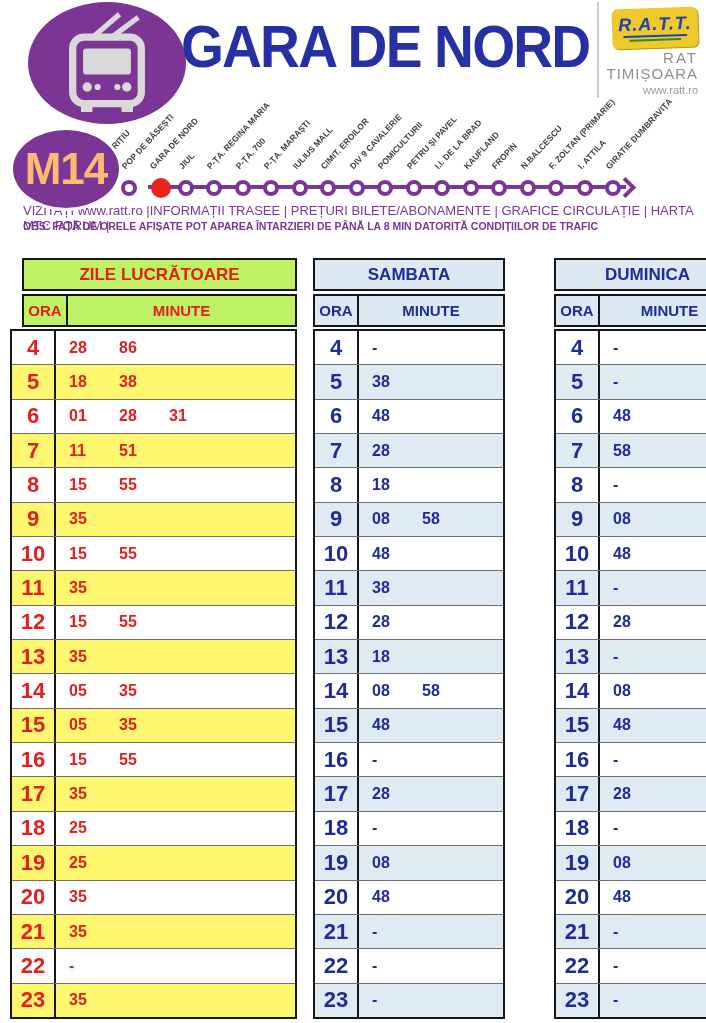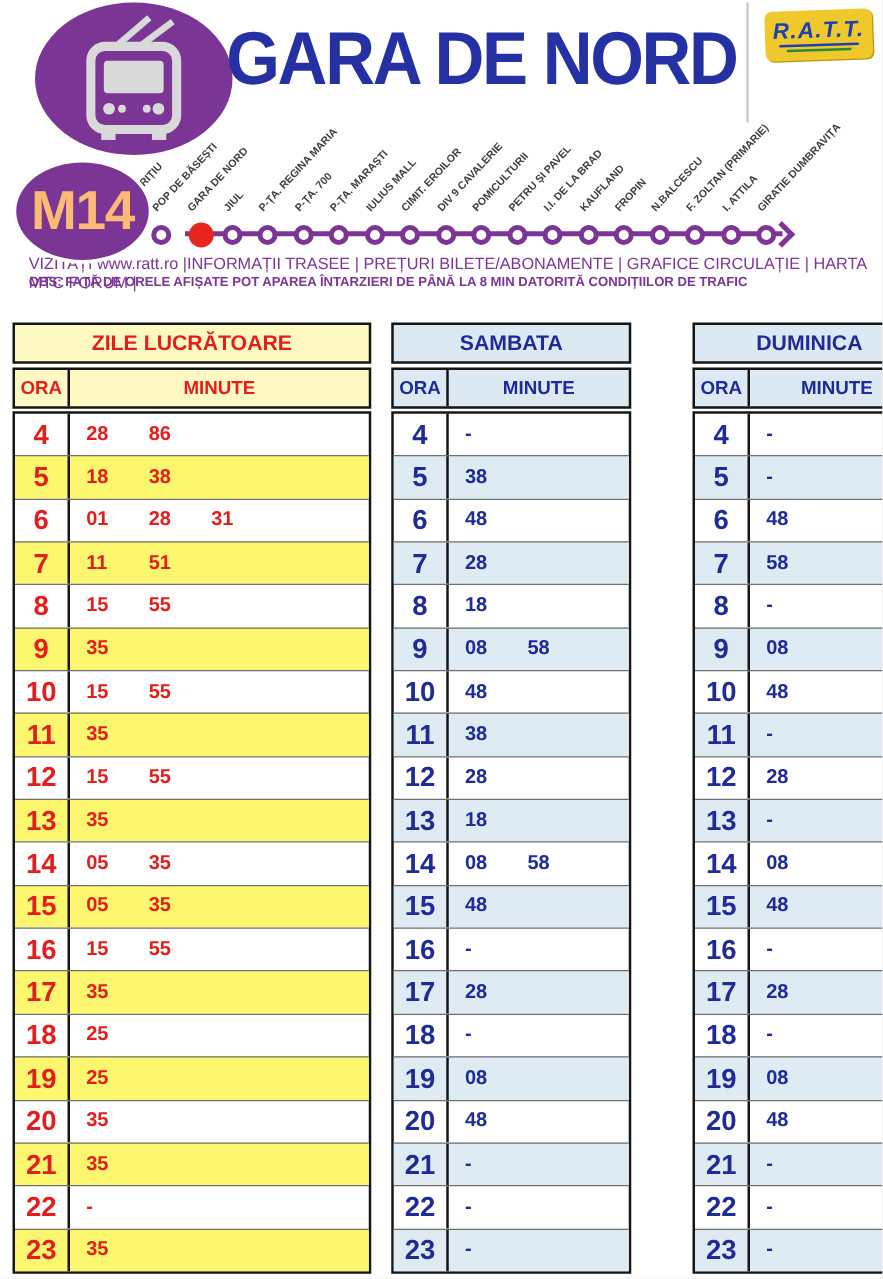--- a/index.html
+++ b/index.html
@@ -54,21 +54,21 @@
   .head-min{flex:1;display:flex;align-items:center;justify-content:center;font-size:15px;}
   .tbl-body{border:2px solid #161616;flex:1;display:flex;flex-direction:column;background:#ffffff;}
   .trow{flex:1;display:flex;border-top:1px solid #6f6f6f;}
   .trow:first-child{border-top:none;}
   .ora-cell{width:42px;border-right:2px solid #161616;display:flex;align-items:center;justify-content:center;
             font-size:22px;font-weight:800;}
   .min-cell{flex:1;display:flex;align-items:center;padding-left:13px;}
   .min-val{width:50px;font-size:16px;font-weight:700;}
 
   
-  .tbl.yellow .tbl-title,.tbl.yellow .tbl-head{background:#fef9c3;color:#E21E1E;}
+  .tbl.yellow .tbl-title,.tbl.yellow .tbl-head{background:#bef264;color:#E21E1E;margin-left:12px;}
   .tbl.yellow .trow.alt{background:#FCF76E;}
   .tbl.yellow .ora-cell,.tbl.yellow .min-val{color:#E21E1E;}
   .tbl.blue .tbl-title,.tbl.blue .tbl-head{background:#DCE9F2;color:#1F2B96;}
   .tbl.blue .trow.alt{background:#DFEBF3;}
   .tbl.blue .ora-cell,.tbl.blue .min-val{color:#1F2B96;}
 </style>
 </head>
 <body>
 
 <div class="page">
@@ -90,20 +90,25 @@
     </span>
   </div>
   <div class="m14-badge">M14</div>
   <div class="page-title">GARA DE NORD</div>
   <div class="hdr-sep"></div>
 
   <div class="ratt-logo">
     <span class="brand">R.A.T.T.</span>
     <span class="stripe1"></span>
     <span class="stripe2"></span>
+  </div>
+  <div class="operator">
+    <div class="op1">RAT</div>
+    <div class="op2">TIMIȘOARA</div>
+    <div class="web">www.ratt.ro</div>
   </div>
 
   <div>
     <div class="route-line"></div>
     <div class="route-arrow"></div>
     <div id="route-stations">
         <div class="stop-dot" style="left: 92px;"></div>
         <div class="stop-label" style="left: 98px;">GH BARIȚIU</div>
         <div class="stop-dot" style="left: 120.5px;"></div>
         <div class="stop-label" style="left: 126.5px;">POP DE BĂSEȘTI</div>

